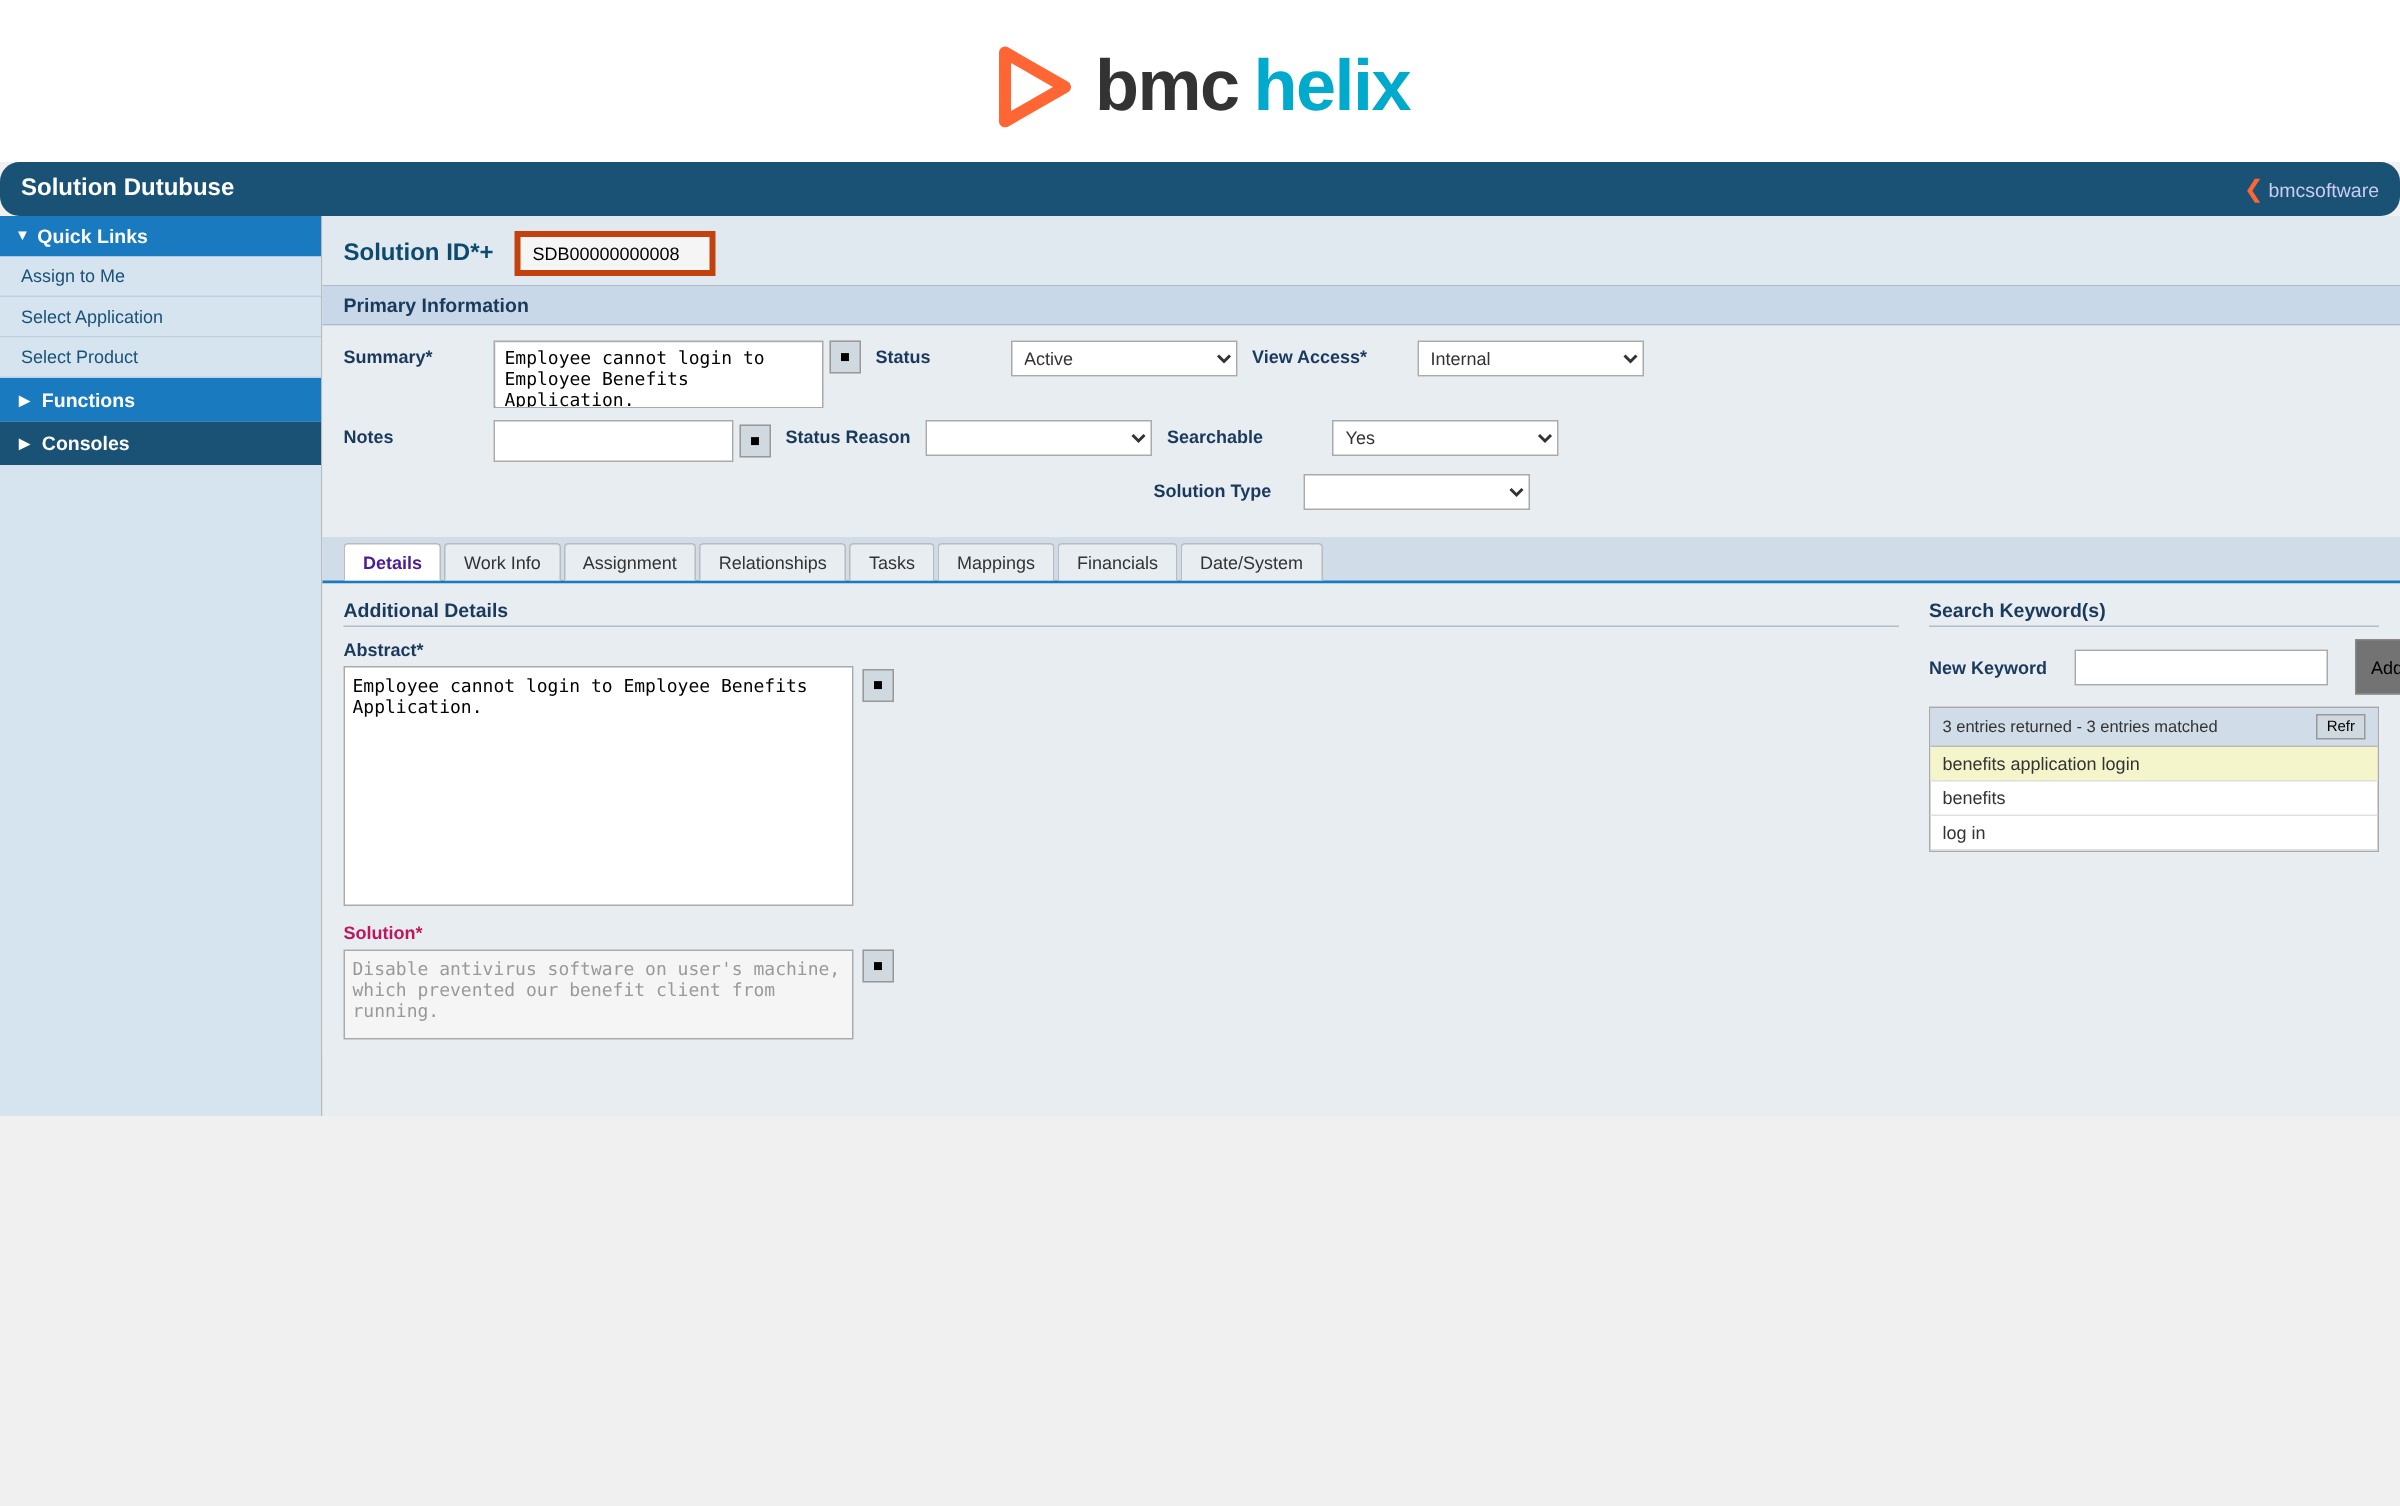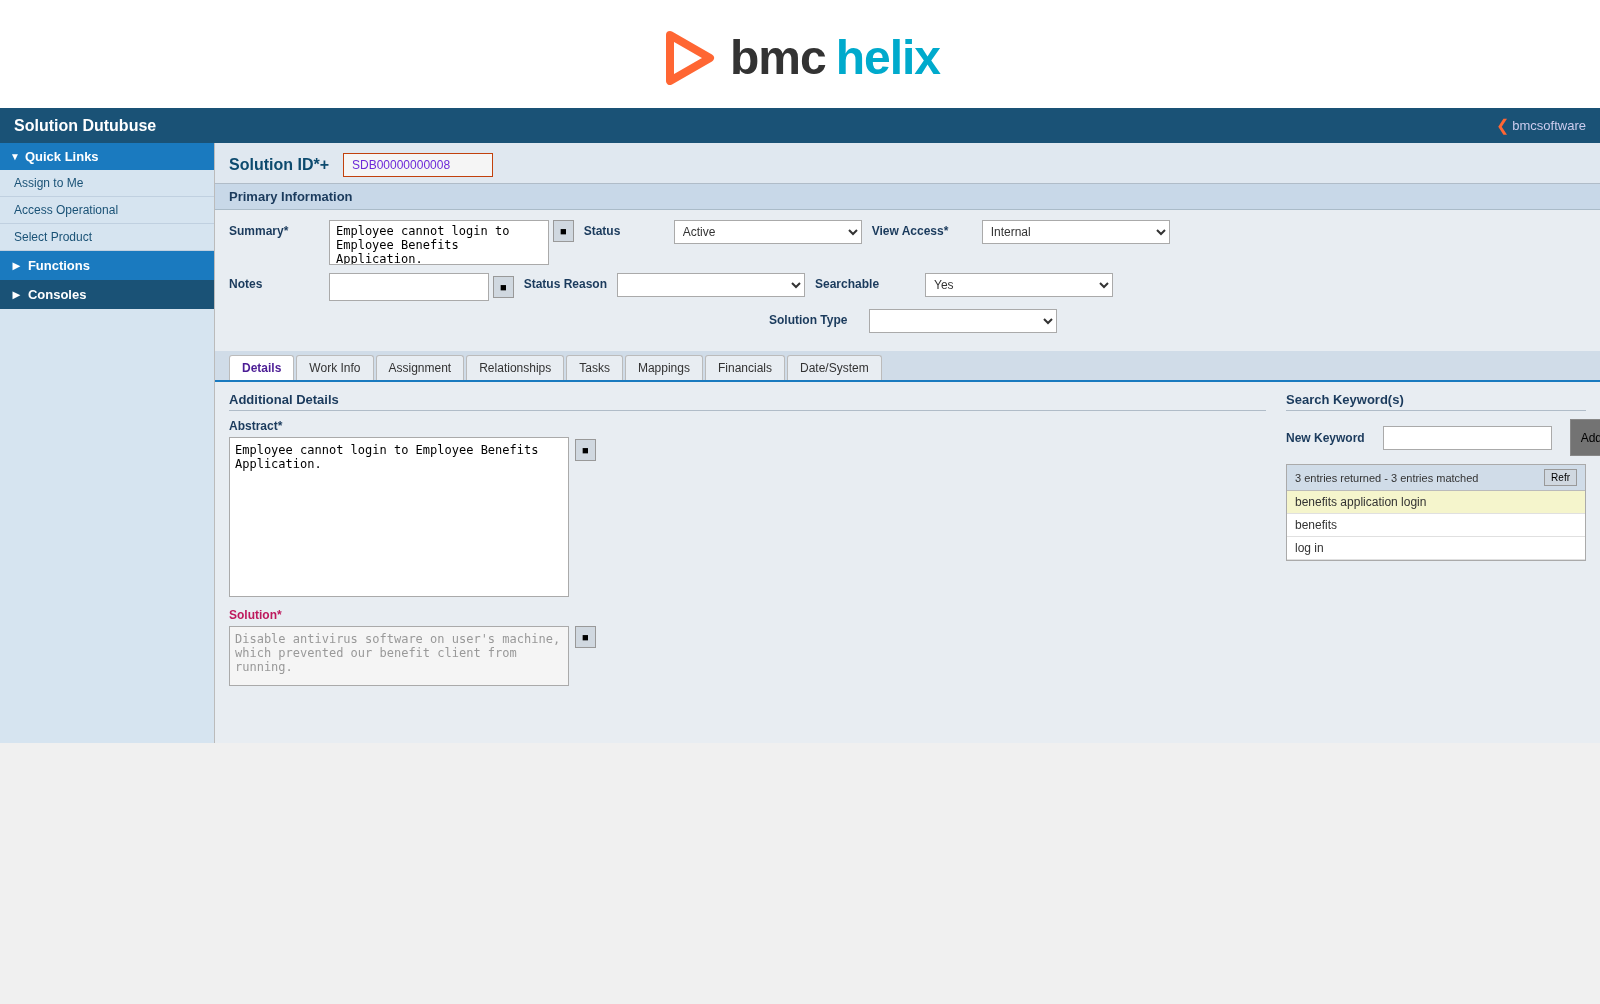--- a/index.html
+++ b/index.html
@@ -34,20 +34,21 @@
     }
 
     
     .app-header {
       background: #1a5276;
       color: #fff;
       padding: 8px 14px;
       display: flex;
       align-items: center;
       justify-content: space-between;
+      border-radius: 13px;
     }
     .app-header-title {
       font-size: 16px;
       font-weight: bold;
       color: #fff;
     }
     .app-header-brand {
       font-size: 13px;
       color: #cce;
       display: flex;
@@ -133,25 +134,25 @@
       align-items: center;
       gap: 14px;
     }
     .form-header-label {
       font-size: 16px;
       font-weight: bold;
       color: #0c4a6e;
     }
     .form-id-input {
       padding: 4px 8px;
-      border: 1px solid #c2410c;
+      border: 4px solid #c2410c;
       background: #f5f5f5;
       font-size: 12px;
-      width: 150px;
-      color: #6d28d9;
+      width: 134px;
+      color: #000000;
     }
 
     
     .section-header {
       background: #c8d8e8;
       padding: 5px 14px;
       font-size: 13px;
       font-weight: bold;
       color: #1a3a5c;
       border-bottom: 1px solid #aabbc8;
@@ -177,21 +178,21 @@
       padding-top: 4px;
     }
     .form-input {
       padding: 3px 6px;
       border: 1px solid #aaa;
       background: #fff;
       font-size: 12px;
       color: #333;
     }
     .form-input-medium {
-      width: 188px;
+      width: 151px;
     }
     .form-select {
       padding: 3px 4px;
       border: 1px solid #aaa;
       background: #fff;
       font-size: 12px;
       color: #333;
     }
     .summary-input {
       width: 220px;
@@ -382,21 +383,21 @@
 </div>
 
 <div class="main-layout">
 
   <div class="sidebar">
     <div class="sidebar-section-header">
       <span class="triangle">▼</span>
       <span>Quick Links</span>
     </div>
     <div class="sidebar-item">Assign to Me</div>
-    <div class="sidebar-item">Access Operational</div>
+    <div class="sidebar-item">Select Application</div>
     <div class="sidebar-item">Select Product</div>
     <div class="sidebar-functions">
       <span class="triangle">►</span>
       <span>Functions</span>
     </div>
     <div class="sidebar-consoles">
       <span class="triangle">►</span>
       <span>Consoles</span>
     </div>
   </div>

